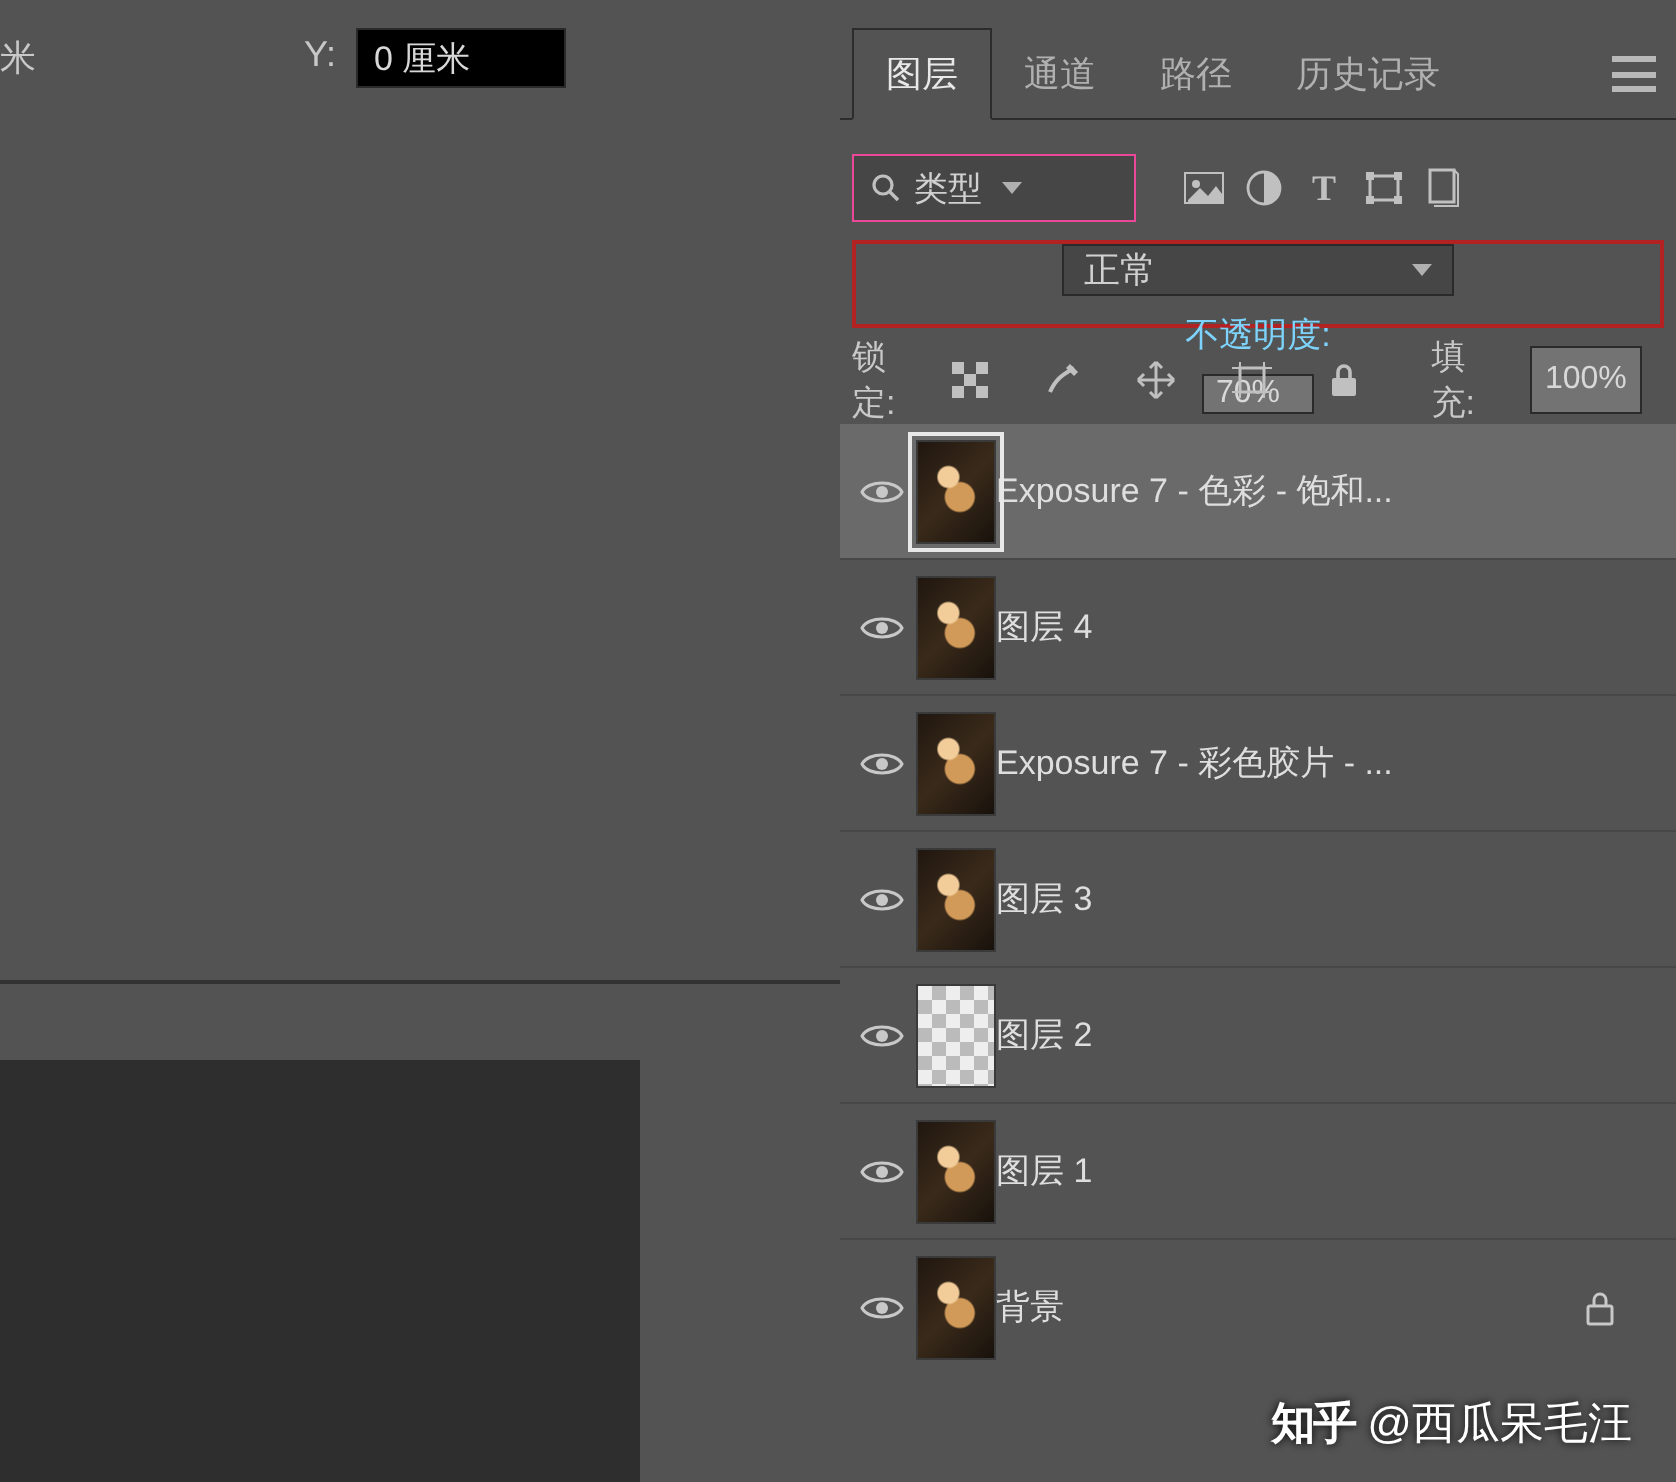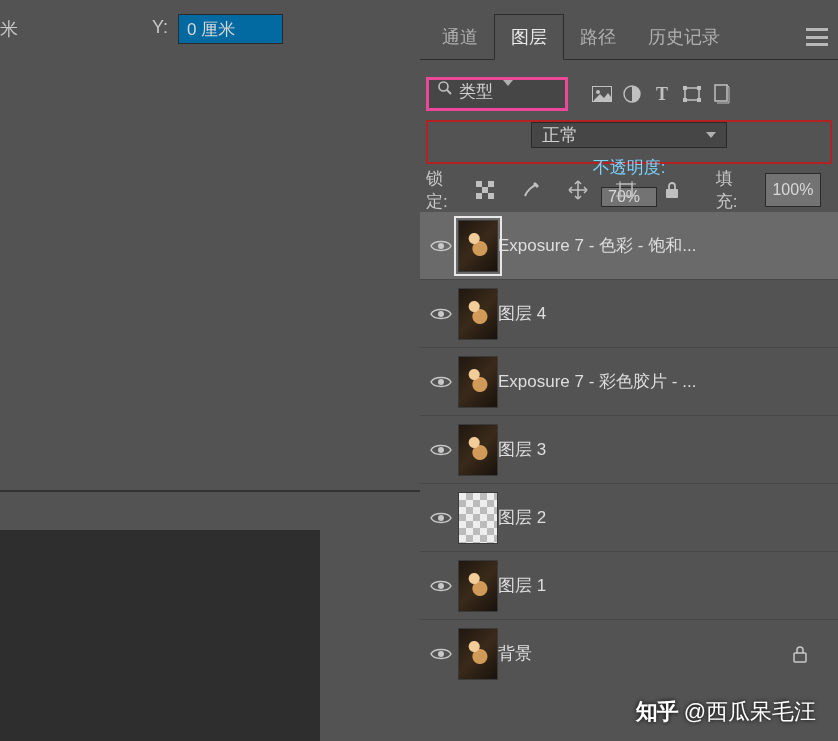--- a/index.html
+++ b/index.html
@@ -28,21 +28,21 @@
     width: 40px; text-align: left;
     padding-left: 0;
   }
   .y-label {
     position: absolute; left: 152px; top: 17px;
     font-size: 18px; color: #c8c8c8;
   }
   .y-input {
     position: absolute; left: 178px; top: 14px;
     width: 105px; height: 30px;
-    background: #0369a1;
+    background: #000000;
     border: 1px solid #2a2a2a;
     color: #d8d8d8;
     font-size: 17px;
     padding: 2px 8px;
   }
   
   .vdiv {
     position: absolute;
     left: 420px; top: 0;
     width: 2px; height: 741px;
@@ -99,23 +99,23 @@
   }
   .menu-icon span { height: 3px; background: #b8b8b8; display: block; }
 
   .filter-row {
     position: absolute; left: 6px; top: 74px;
     width: 406px; height: 40px;
     display: flex; align-items: center; gap: 6px;
   }
   .dd {
     background: #464646;
-    border: 3px solid #ec4899;
+    border: 1px solid #ec4899;
     height: 34px;
-    display: flex; align-items: flex-start;
+    display: flex; align-items: center;
     color: #d0d0d0;
     font-size: 17px;
     padding: 0 8px;
     gap: 6px;
     cursor: pointer;
   }
   .chev {
     width: 0; height: 0;
     border-left: 5px solid transparent;
     border-right: 5px solid transparent;
@@ -239,22 +239,22 @@
   <input class="y-input" value="0 厘米" style="">
 </div>
 
 <div class="canvas-area"></div>
 <div class="canvas-below"></div>
 <div class="vdiv"></div>
 
 <div class="panel">
 
   <div class="panel-tabs">
+    <div class="tab active">图层</div>
     <div class="tab">通道</div>
-    <div class="tab active">图层</div>
     <div class="tab">路径</div>
     <div class="tab">历史记录</div>
   </div>
   <div class="menu-icon">
     <span></span>
       <span></span>
       <span></span>
   </div>
 
   <div class="filter-row">

